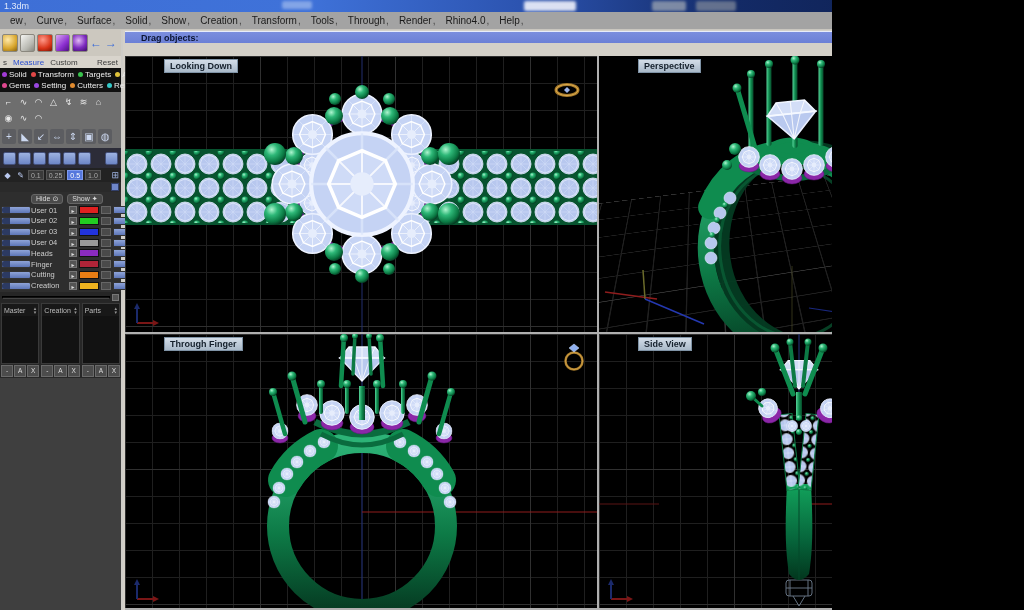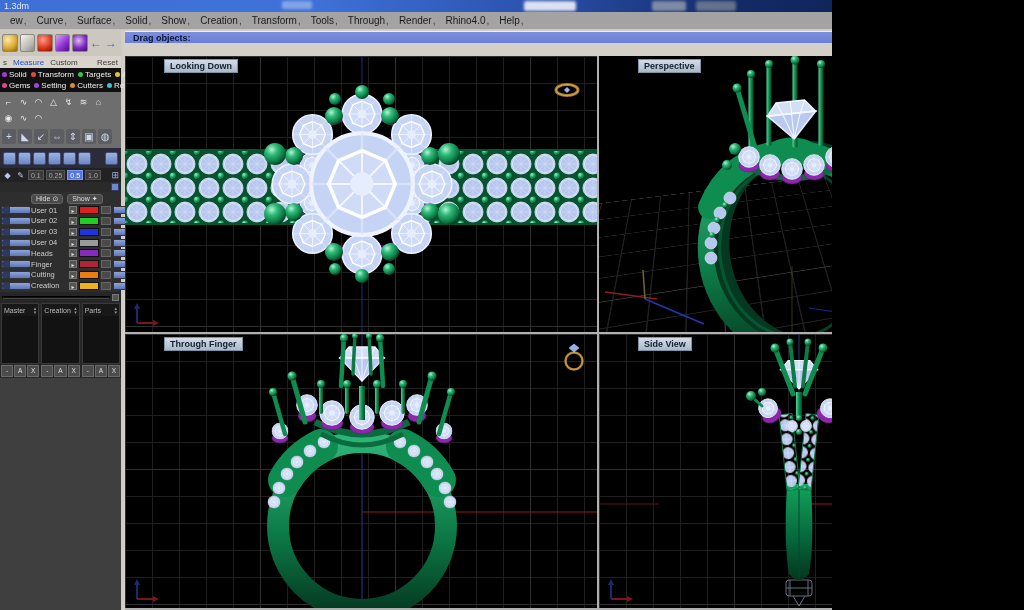--- a/index.html
+++ b/index.html
@@ -84,21 +84,21 @@
   .lst-body{flex:1;background:#121212;}
   .lst-foot{height:12px;display:flex;gap:2px;margin-top:1px;}
   .fgrp{flex:1;display:flex;gap:1px;}
   .fbtn{flex:1;background:#4c4c4c;border:1px solid #6a6a6a;color:#ddd;font-size:6.5px;text-align:center;line-height:10px;}
   .sb-empty{flex:1;background:#3f3f3f;}
 
   
   .main{position:absolute;left:125px;top:30px;width:899px;height:580px;}
   .cmdbar{height:26px;background:#d4d0c8;padding-top:1px;}
   .cmdline{height:12px;background:linear-gradient(180deg,#7b8ede,#6c80d6);border-top:1px solid #e8ecfa;
-    font-size:9px;line-height:12px;color:#0a1433;padding-left:8px;font-weight:bold;}
+    font-size:9px;line-height:12px;color:#0a1433;padding-left:16px;font-weight:bold;}
   .viewports{position:absolute;left:0;top:26px;width:899px;height:554px;background:#b0b0b0;
     display:grid;grid-template-columns:472px 423px;grid-template-rows:276px 274px;gap:2px;}
   .viewport{position:relative;background-color:#000;overflow:hidden;
     background-image:
       linear-gradient(#303030 1px,transparent 1px),
       linear-gradient(90deg,#303030 1px,transparent 1px),
       linear-gradient(#1f1f1f 1px,transparent 1px),
       linear-gradient(90deg,#1f1f1f 1px,transparent 1px);
     background-size:135px 135px,135px 135px,27px 27px,27px 27px;}
   .viewport.persp{background-image:none;}

